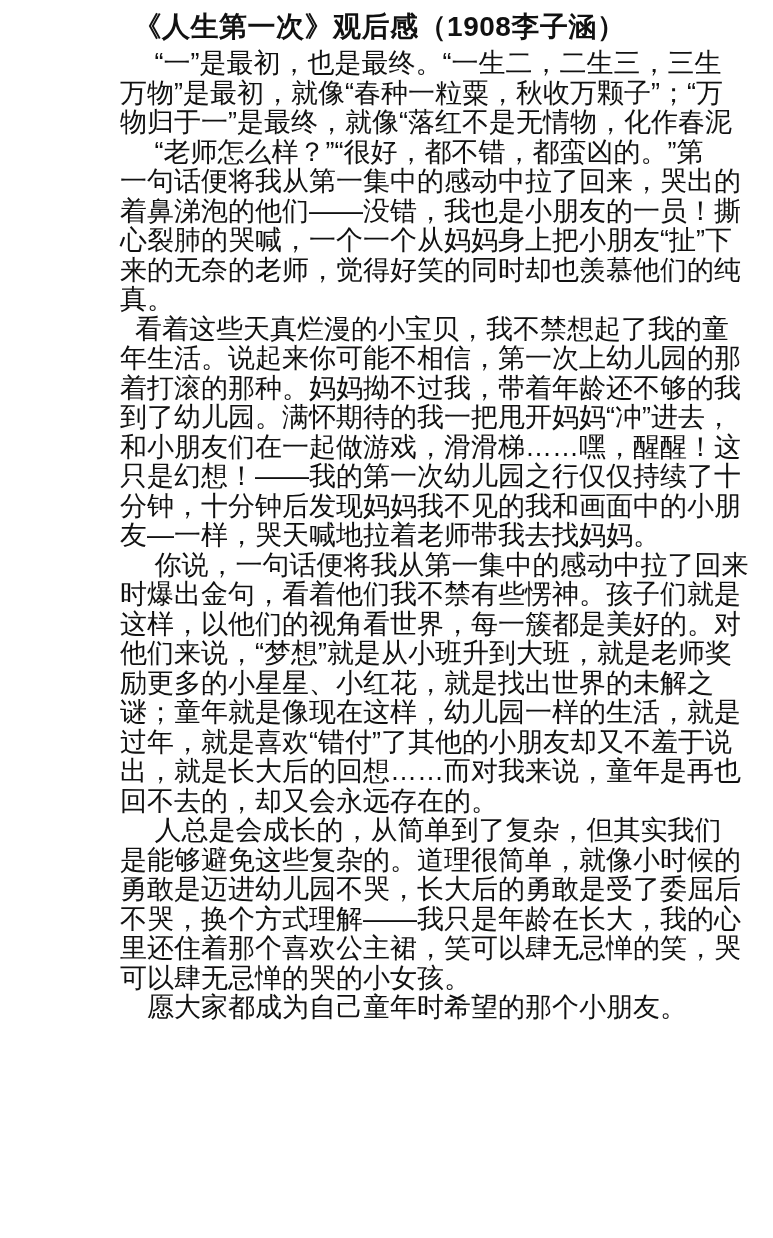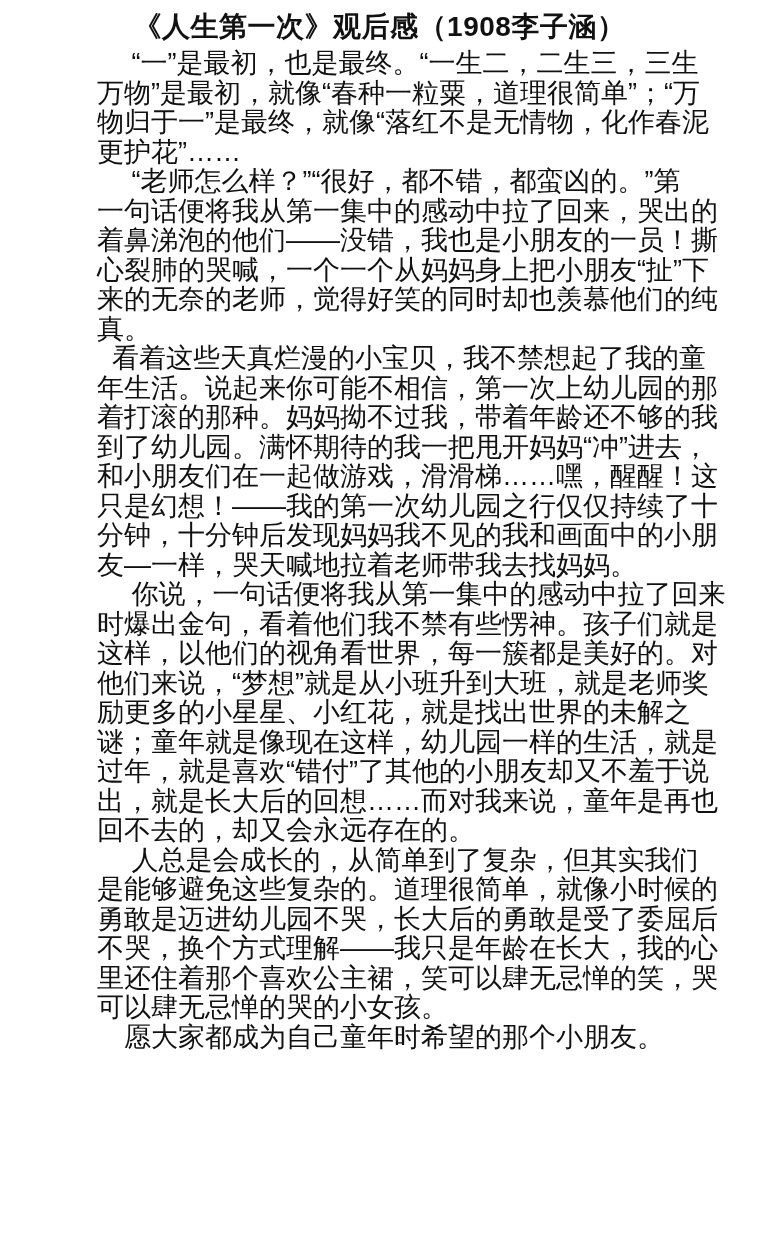--- a/index.html
+++ b/index.html
@@ -23,41 +23,41 @@
     text-align: center;
     font-size: 28px;
     line-height: 38px;
     font-weight: bold;
     white-space: pre;
     letter-spacing: 0.5px;
   }
   .essay-body {
     font-size: 27px;
     line-height: 29.5px;
+    margin-left: 23px;
   }
   .para {
     margin: 0;
   }
   .line {
     white-space: pre;
     height: 29.5px;
     overflow: visible;
   }
 </style>
 </head>
 <body>
 
 <div class="page" style="background: rgb(255, 255, 255); color: rgb(17, 17, 17);">
   <h1 class="title">《人生第一次》观后感（1908李子涵）</h1>
   <div class="essay-body" id="essay-body">
       <div class="para">
         <div class="line">　 “一”是最初，也是最终。“一生二，二生三，三生</div>
-        <div class="line">万物”是最初，就像“春种一粒粟，道理很简单”；“万</div>
+        <div class="line">万物”是最初，就像“春种一粒粟，秋收万颗子”；“万</div>
         <div class="line">物归于一”是最终，就像“落红不是无情物，化作春泥</div>
-        <div class="line">更护花”……</div>
       </div>
       <div class="para">
         <div class="line">　 “老师怎么样？”“很好，都不错，都蛮凶的。”第</div>
         <div class="line">一句话便将我从第一集中的感动中拉了回来，哭出的</div>
         <div class="line">着鼻涕泡的他们——没错，我也是小朋友的一员！撕</div>
         <div class="line">心裂肺的哭喊，一个一个从妈妈身上把小朋友“扯”下</div>
         <div class="line">来的无奈的老师，觉得好笑的同时却也羡慕他们的纯</div>
         <div class="line">真。</div>
       </div>
       <div class="para">

